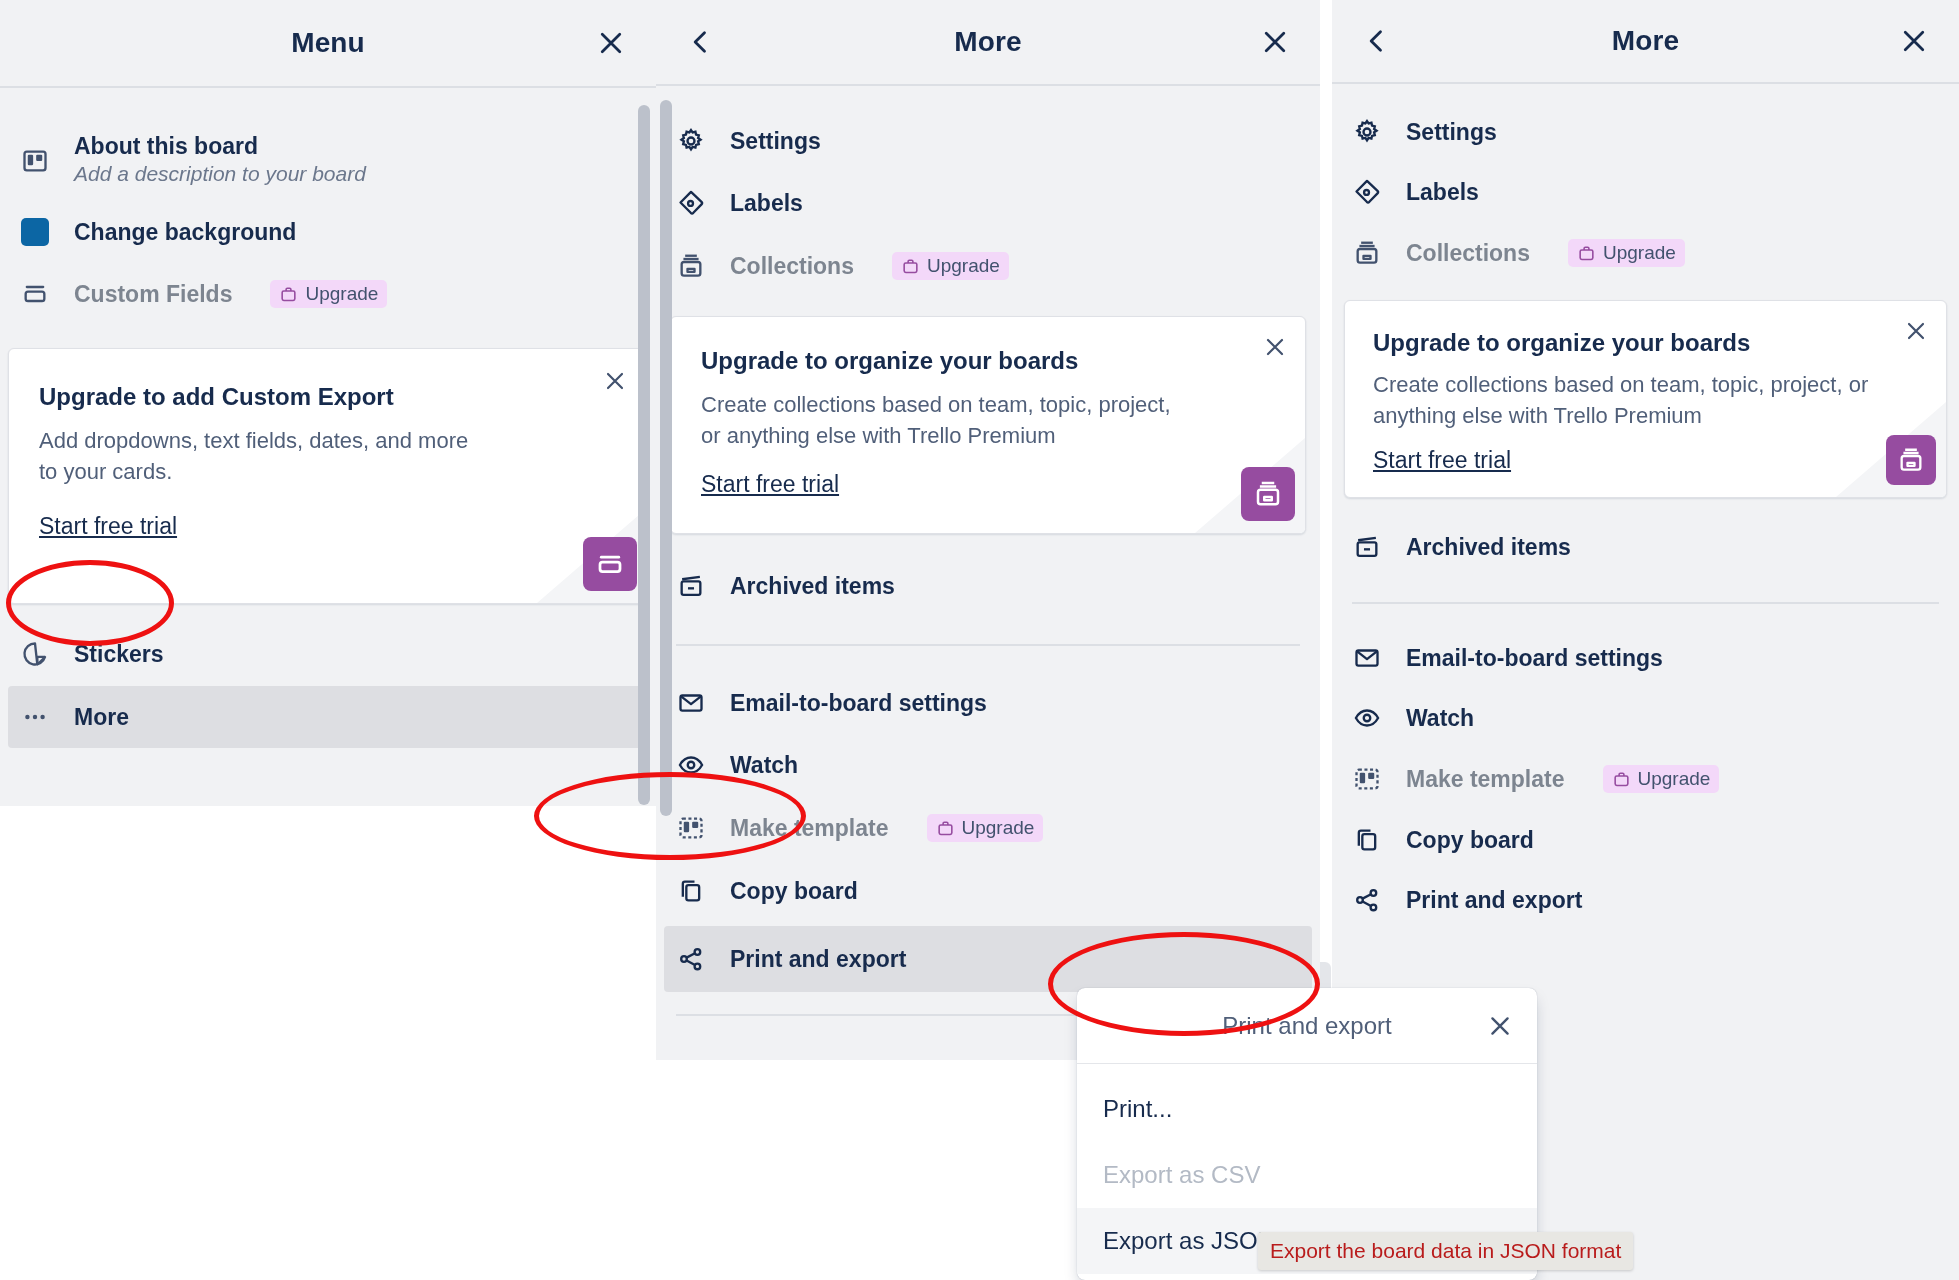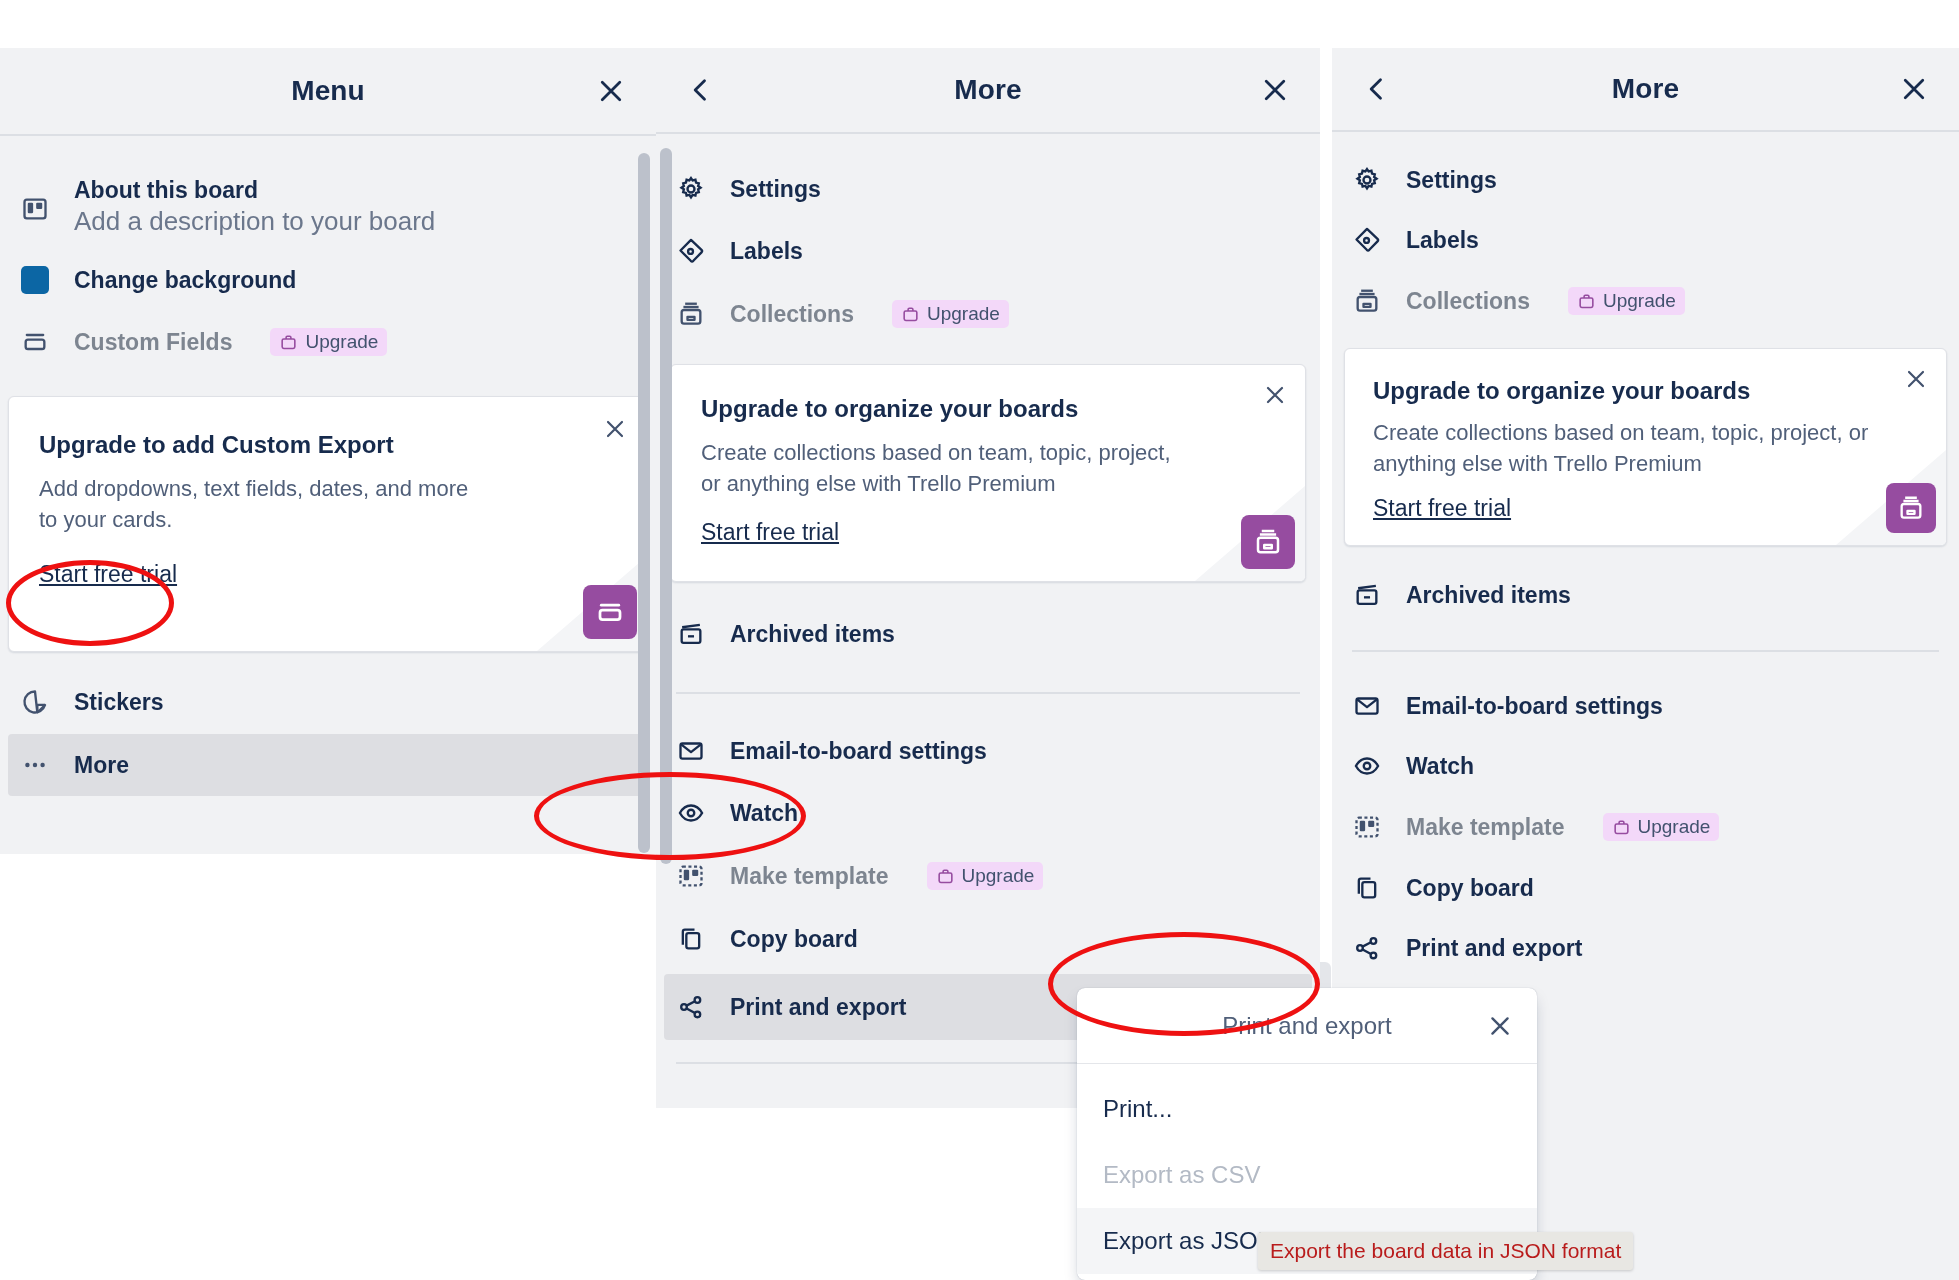--- a/index.html
+++ b/index.html
@@ -9,21 +9,20 @@
     font-family: "Liberation Sans", sans-serif;
     overflow: hidden;
   }
   .stage { position: relative; width: 1959px; height: 1280px; background: #ffffff; }
 
   
   .panel {
     position: absolute;
     background: #f1f2f4;
     overflow: hidden;
-    margin-top: 48px;
   }
   .panel-header {
     position: relative;
     height: 88px;
     display: flex;
     align-items: center;
     justify-content: center;
     border-bottom: 2px solid #dcdfe4;
     background: #f1f2f4;
   }
@@ -66,24 +65,25 @@
   }
   .menu-ico svg { display: block; }
   .menu-label {
     font-size: 23px;
     font-weight: 700;
     color: #172b4d;
     white-space: nowrap;
   }
   .menu-label.muted { color: #7d8590; }
   .menu-sub {
-    font-size: 26px;
+    font-size: 21px;
     color: #6b778c;
     margin-top: 2px;
     white-space: nowrap;
+    font-style: italic;
   }
   .menu-row.two-line { align-items: flex-start; padding-top: 6px; min-height: 78px; }
   .menu-row.two-line .menu-ico { margin-top: 4px; }
 
   .badge {
     display: inline-flex;
     align-items: center;
     gap: 7px;
     background: #f3d8f9;
     color: #42526e;

